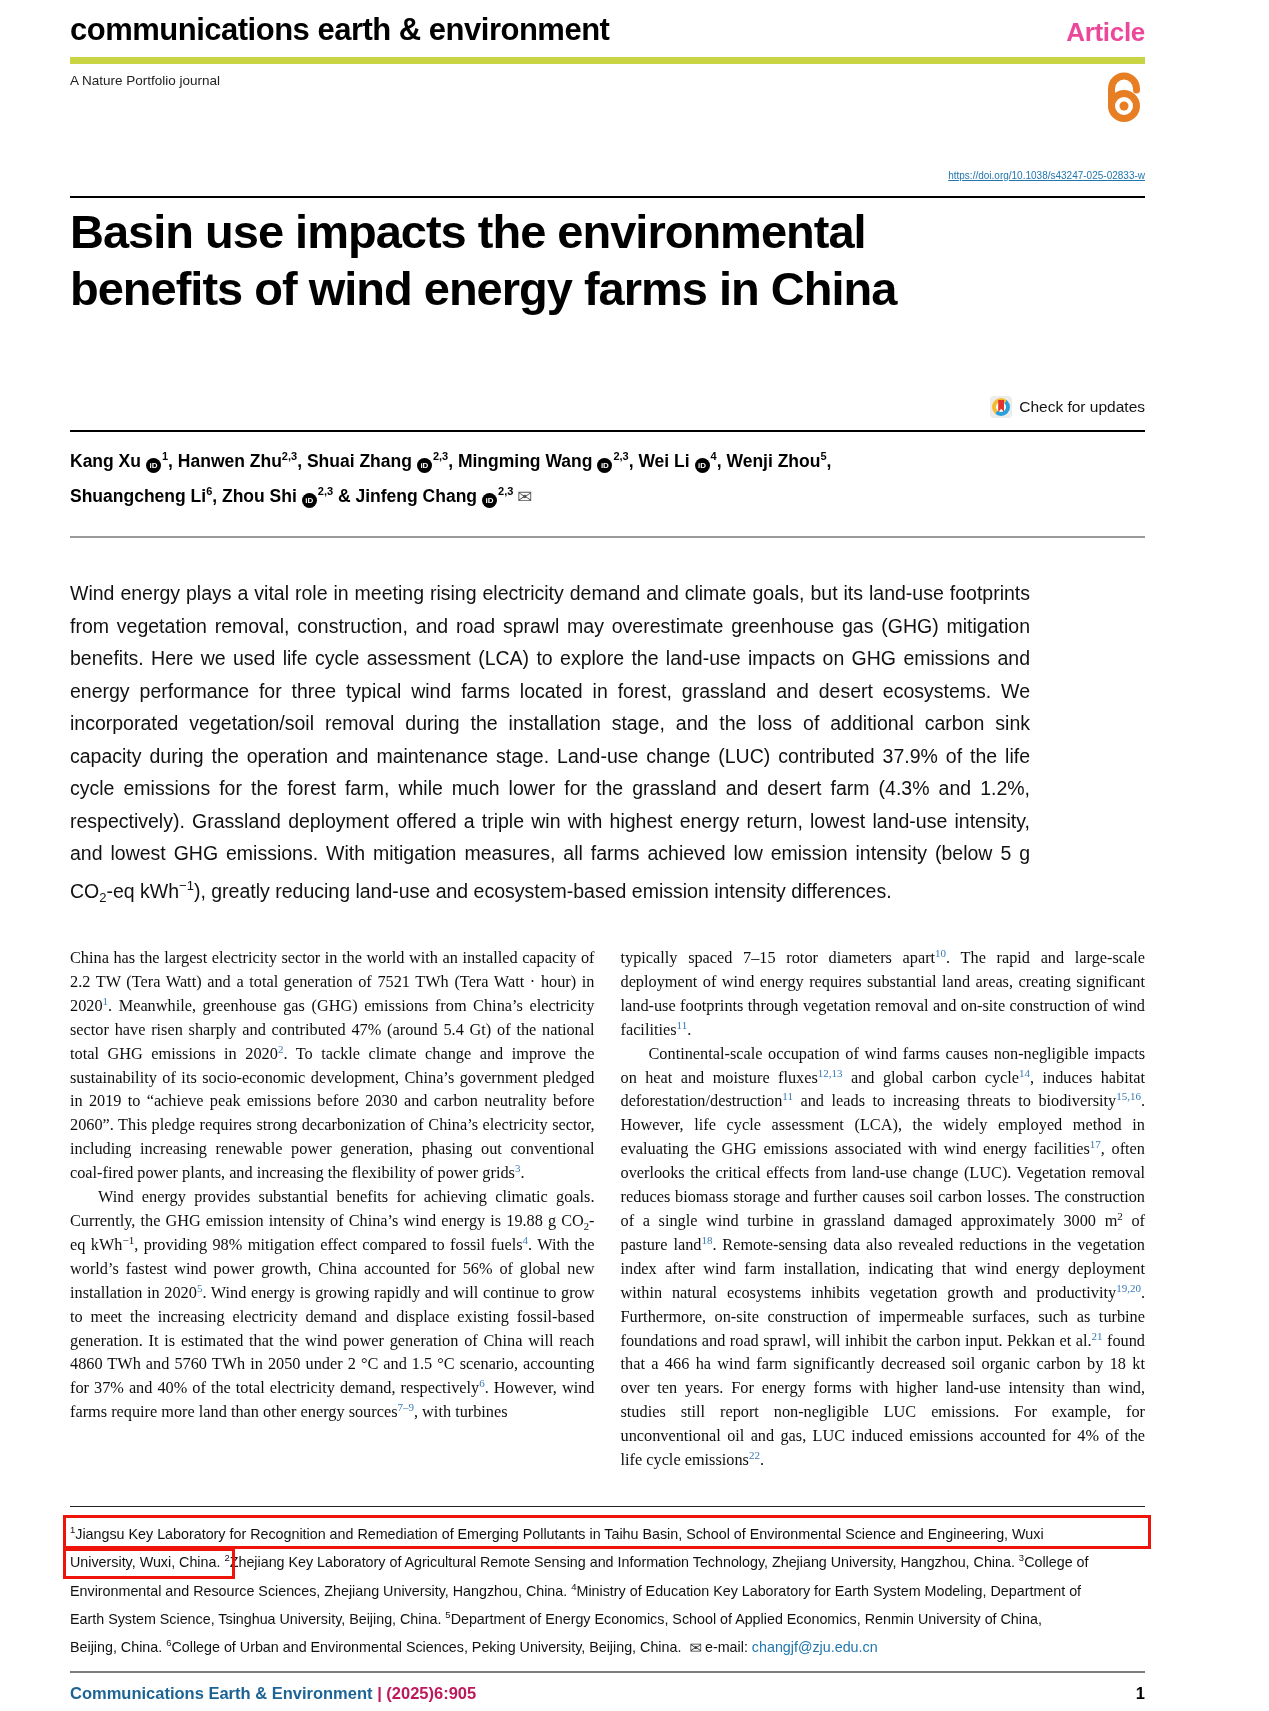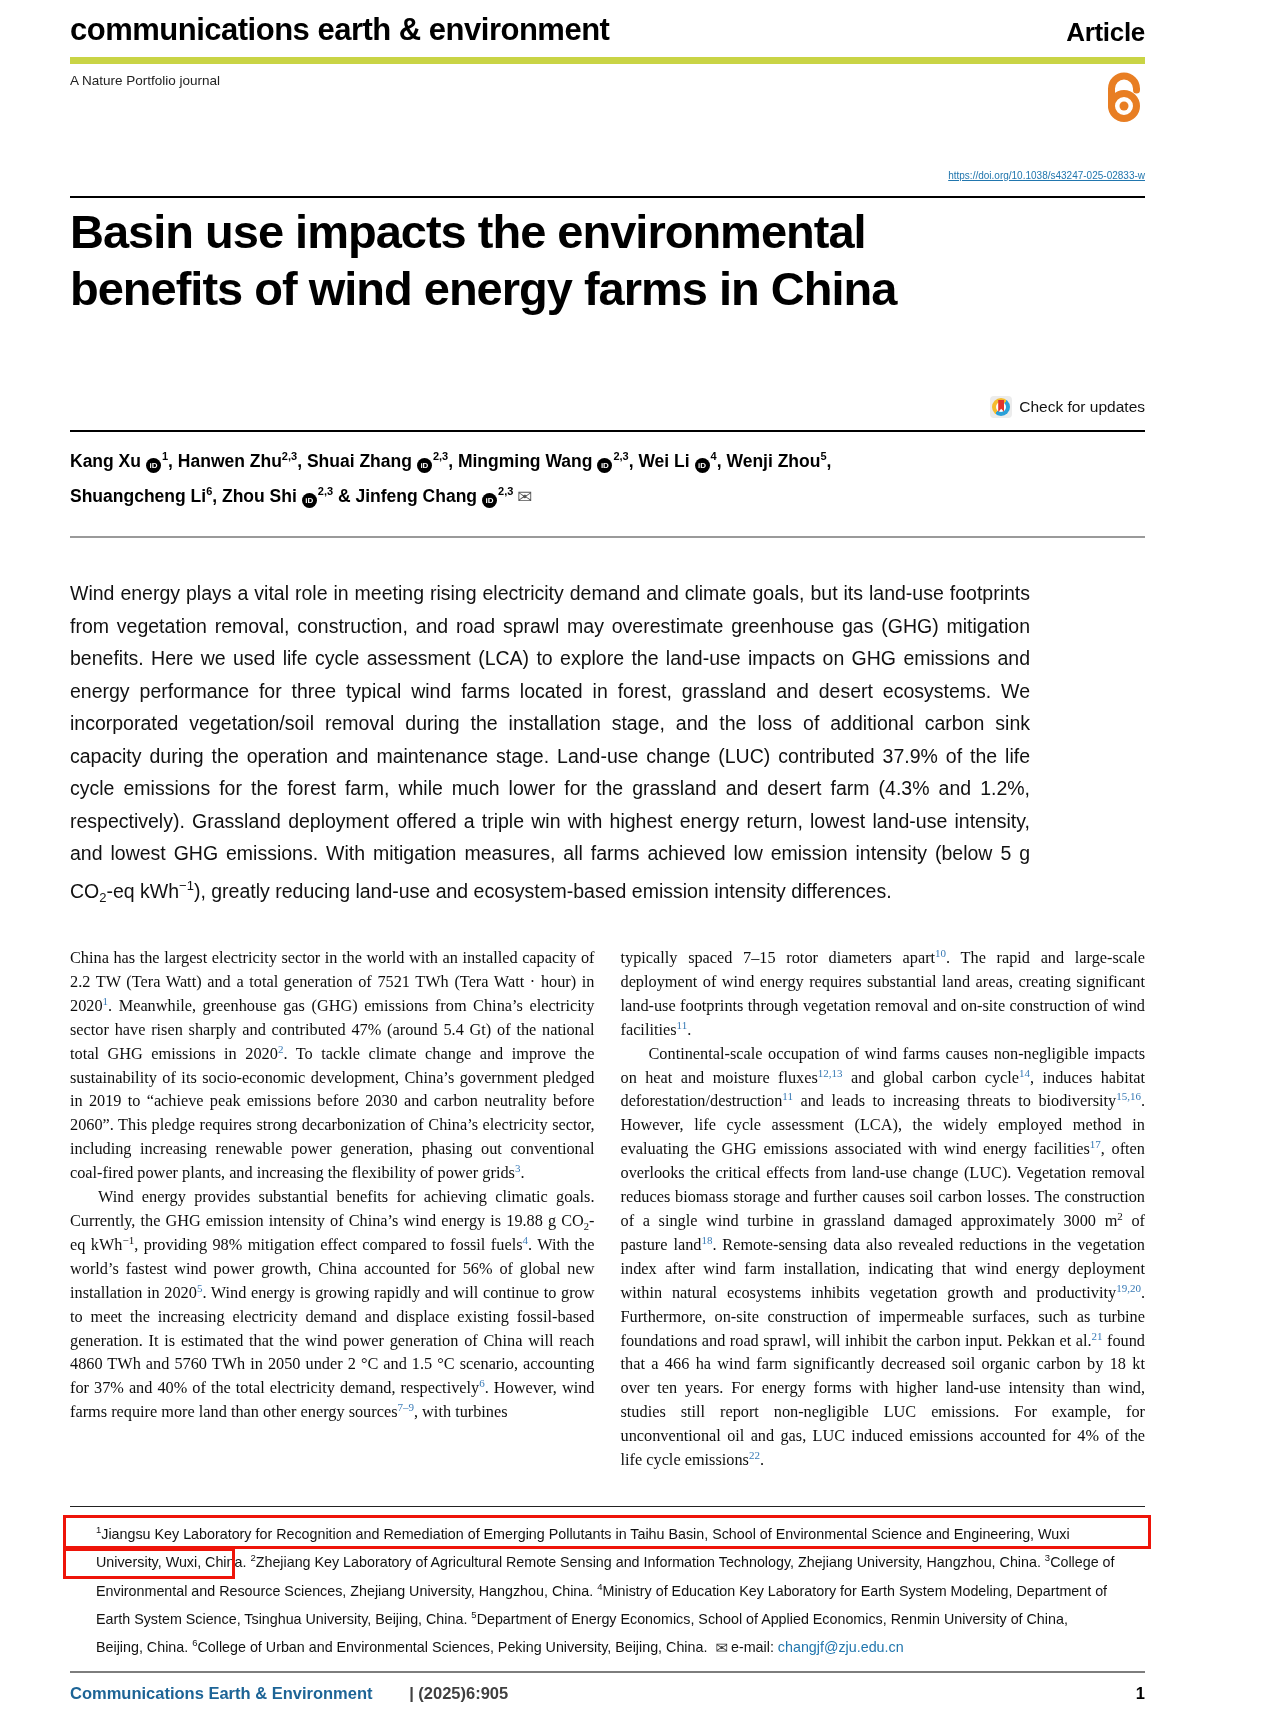--- a/index.html
+++ b/index.html
@@ -14,21 +14,21 @@
   html,body{background:#ffffff;}
   body{font-family:"Liberation Sans",sans-serif;color:#111;}
   .page{position:relative;width:1269px;height:1711px;background:#fff;margin:0 auto;overflow:hidden;}
 
   
   .header{position:absolute;top:12px;left:70px;right:124px;}
   .mast{display:flex;justify-content:space-between;align-items:flex-end;}
   .wordmark{font-size:31px;letter-spacing:-0.5px;color:#000;}
   .wordmark .bold{font-weight:bold;}
   .wordmark .light{font-weight:bold;}
-  .article-label{font-size:26px;font-weight:bold;letter-spacing:-0.3px;color:#000000;}
+  .article-label{font-size:26px;font-weight:bold;letter-spacing:-0.3px;color:#ec4899;}
   .accent-bar{height:7px;background:var(--accent);margin-top:9px;}
   .tagline{margin-top:9px;font-size:13.5px;color:#222;}
 
   
   .oa-logo{position:absolute;top:72px;right:124px;width:42px;height:52px;}
 
   
   .doi-line{position:absolute;top:170px;right:124px;font-size:10px;color:var(--link);}
 
   .rule{position:absolute;left:70px;right:124px;}
@@ -65,35 +65,35 @@
   
   .body-cols{position:absolute;top:946px;left:70px;right:124px;display:flex;gap:26px;font-family:"Liberation Serif",serif;font-size:16.3px;line-height:23.9px;color:#0d0d0d;text-align:justify;}
   .col{flex:1;}
   .body-cols p.indent{text-indent:28px;}
   .body-cols sup{font-size:11px;line-height:0;}
   .body-cols sup.ref{color:var(--ref);}
   .body-cols sub{font-size:10.5px;line-height:0;}
 
   
   .footnotes{position:absolute;top:1518px;left:70px;right:124px;font-size:14.3px;line-height:23.6px;color:#111;}
-  .fn-line{white-space:nowrap;margin-left:26px;}
+  .fn-line{white-space:nowrap;}
   .footnotes sup{font-size:9.5px;}
   .footnotes .mail-icon{margin:0 3px 0 4px;}
   .footnotes .mail-icon::after{font-size:15px;color:#333;}
   a.link{color:var(--link);text-decoration:none;}
 
   
   .annotation-box{position:absolute;border:3px solid var(--annotation);background:transparent;}
   .annotation-box.box1{left:63px;top:1515px;width:1088px;height:34px;}
   .annotation-box.box2{left:63px;top:1548px;width:172px;height:31px;}
 
   
   .footer{position:absolute;top:1684px;left:70px;right:124px;display:flex;justify-content:space-between;font-size:16.5px;font-weight:bold;}
   .footer .journal{color:var(--footer-blue);}
-  .footer .cite{color:#404040;font-weight:bold;padding-left:32px;}
+  .footer .cite{color:#be185d;font-weight:bold;}
   .footer .page-num{color:#000;}
 </style>
 </head>
 <body>
 
 <div class="page">
 
   <div class="header">
     <div class="mast">
       <div class="wordmark">

